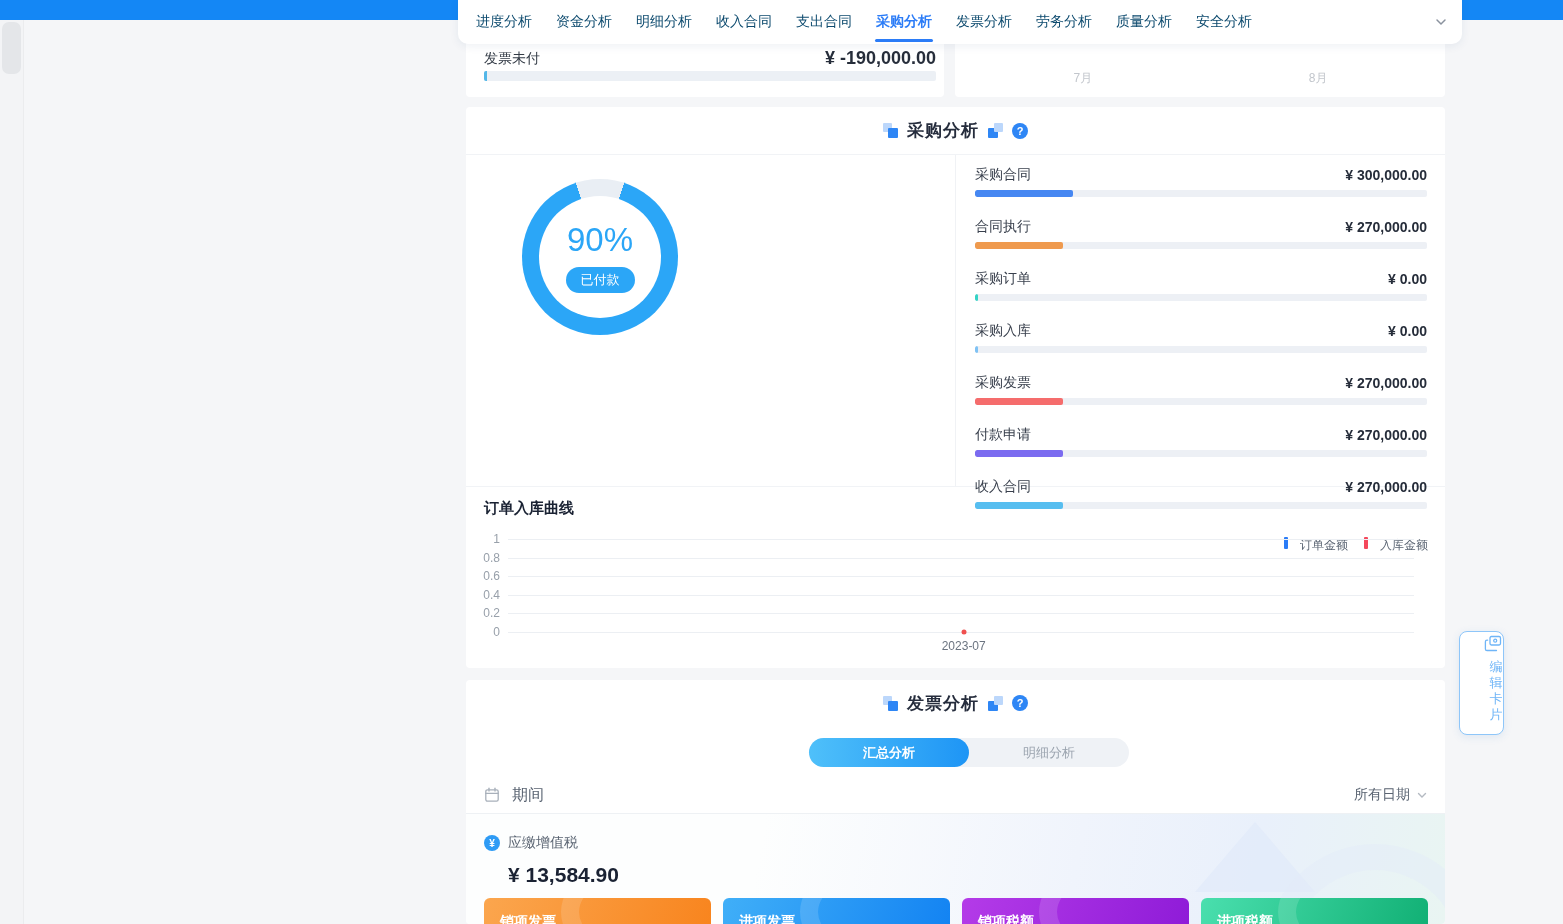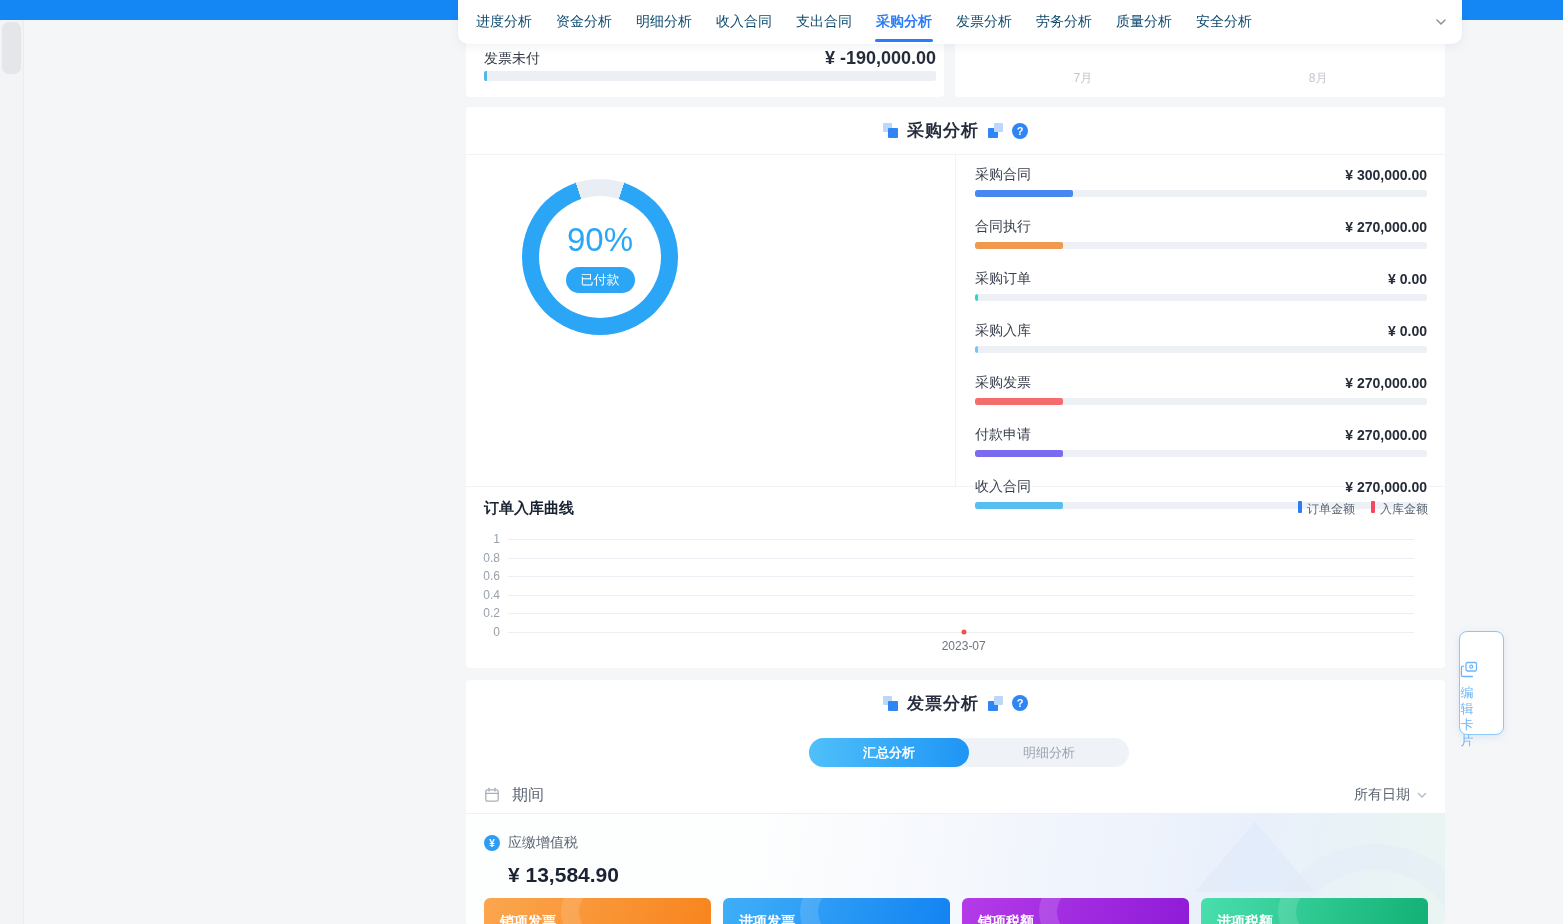--- a/index.html
+++ b/index.html
@@ -67,21 +67,21 @@
   .bar-row { height:46px; }
   .bar-head { display:flex; justify-content:space-between; align-items:center; height:18px; margin-top:6px; }
   .bar-label { font-size:14px; color:#39404d; }
   .bar-value { font-size:14px; font-weight:bold; color:#262d3a; }
   .bar-track { position:relative; height:7px; margin-top:6px; background:#edf0f5; border-radius:2px; overflow:hidden; }
   .bar-fill { position:absolute; left:0; top:0; bottom:0; border-radius:2px; }
   
   .chart-sec { position:relative; height:180px; }
   .chart-title { position:absolute; left:18px; top:12px; font-size:15px; font-weight:bold; color:#1a2233; }
   .legend { position:absolute; right:17px; top:14px; display:flex; gap:16px; align-items:center; }
-  .legend-item { display:flex; align-items:flex-start; gap:5px; font-size:12px; color:#5a6472; }
+  .legend-item { display:flex; align-items:flex-start; gap:12px; font-size:12px; color:#5a6472;margin-top:36px; }
   .legend-swatch { width:4px; height:12px; border-radius:1px; }
   .plot { position:absolute; left:42px; right:31px; top:52px; height:93px; }
   .gridline { position:absolute; left:0; right:0; height:1px; background:#eceff3; }
   .ytick { position:absolute; right:calc(100% + 8px); transform:translateY(-50%); font-size:12px; color:#98a0aa; white-space:nowrap; }
   .dot { position:absolute; width:5px; height:5px; border-radius:50%; transform:translate(-50%,-50%); }
   .xtick { position:absolute; top:calc(100% + 7px); transform:translateX(-50%); font-size:12px; color:#6b7480; }
   
   .card-b { left:466px; top:680px; width:979px; height:244px; overflow:hidden; }
   .card-b-header { height:46px; display:flex; align-items:center; justify-content:center; }
   .toggle { position:absolute; left:343px; top:58px; width:320px; height:29px; background:#eff2f6; border-radius:15px; display:flex; }
@@ -101,21 +101,21 @@
   .vat-amount { position:absolute; left:42px; top:49px; font-size:21px; font-weight:bold; color:#1a2233; }
   .grad-cards { position:absolute; left:18px; top:84px; display:flex; gap:12px; }
   .grad-card { width:227px; height:60px; border-radius:6px; position:relative; overflow:hidden; cursor:pointer; }
   .grad-card .sweep { position:absolute; right:-40px; top:-46px; width:190px; height:120px; border:18px solid rgba(255,255,255,.14); border-radius:50%; }
   .grad-label { position:absolute; left:16px; top:15px; color:#fff; font-size:14px; font-weight:bold; }
   
   .edit-card {
     position:absolute; left:1459px; top:631px; width:45px; height:104px;
     background:#fff; border:1px solid #8ec6f9; border-radius:8px;
     box-shadow:0 2px 8px rgba(60,120,200,.12);
-    display:flex; flex-direction:column; align-items:flex-start; padding-top:28px; gap:6px; cursor:pointer; z-index:20;
+    display:flex; flex-direction:column; align-items:flex-end; padding-top:2px; gap:6px; cursor:pointer; z-index:20;
   }
   .edit-label { width:14px; font-size:13px; line-height:16px; color:#6fb5f7; text-align:center; word-break:break-all; }
   svg { display:block; }
 </style>
 </head>
 <body>
 
 <div class="topbar"></div>
 
 <div class="left-strip">

